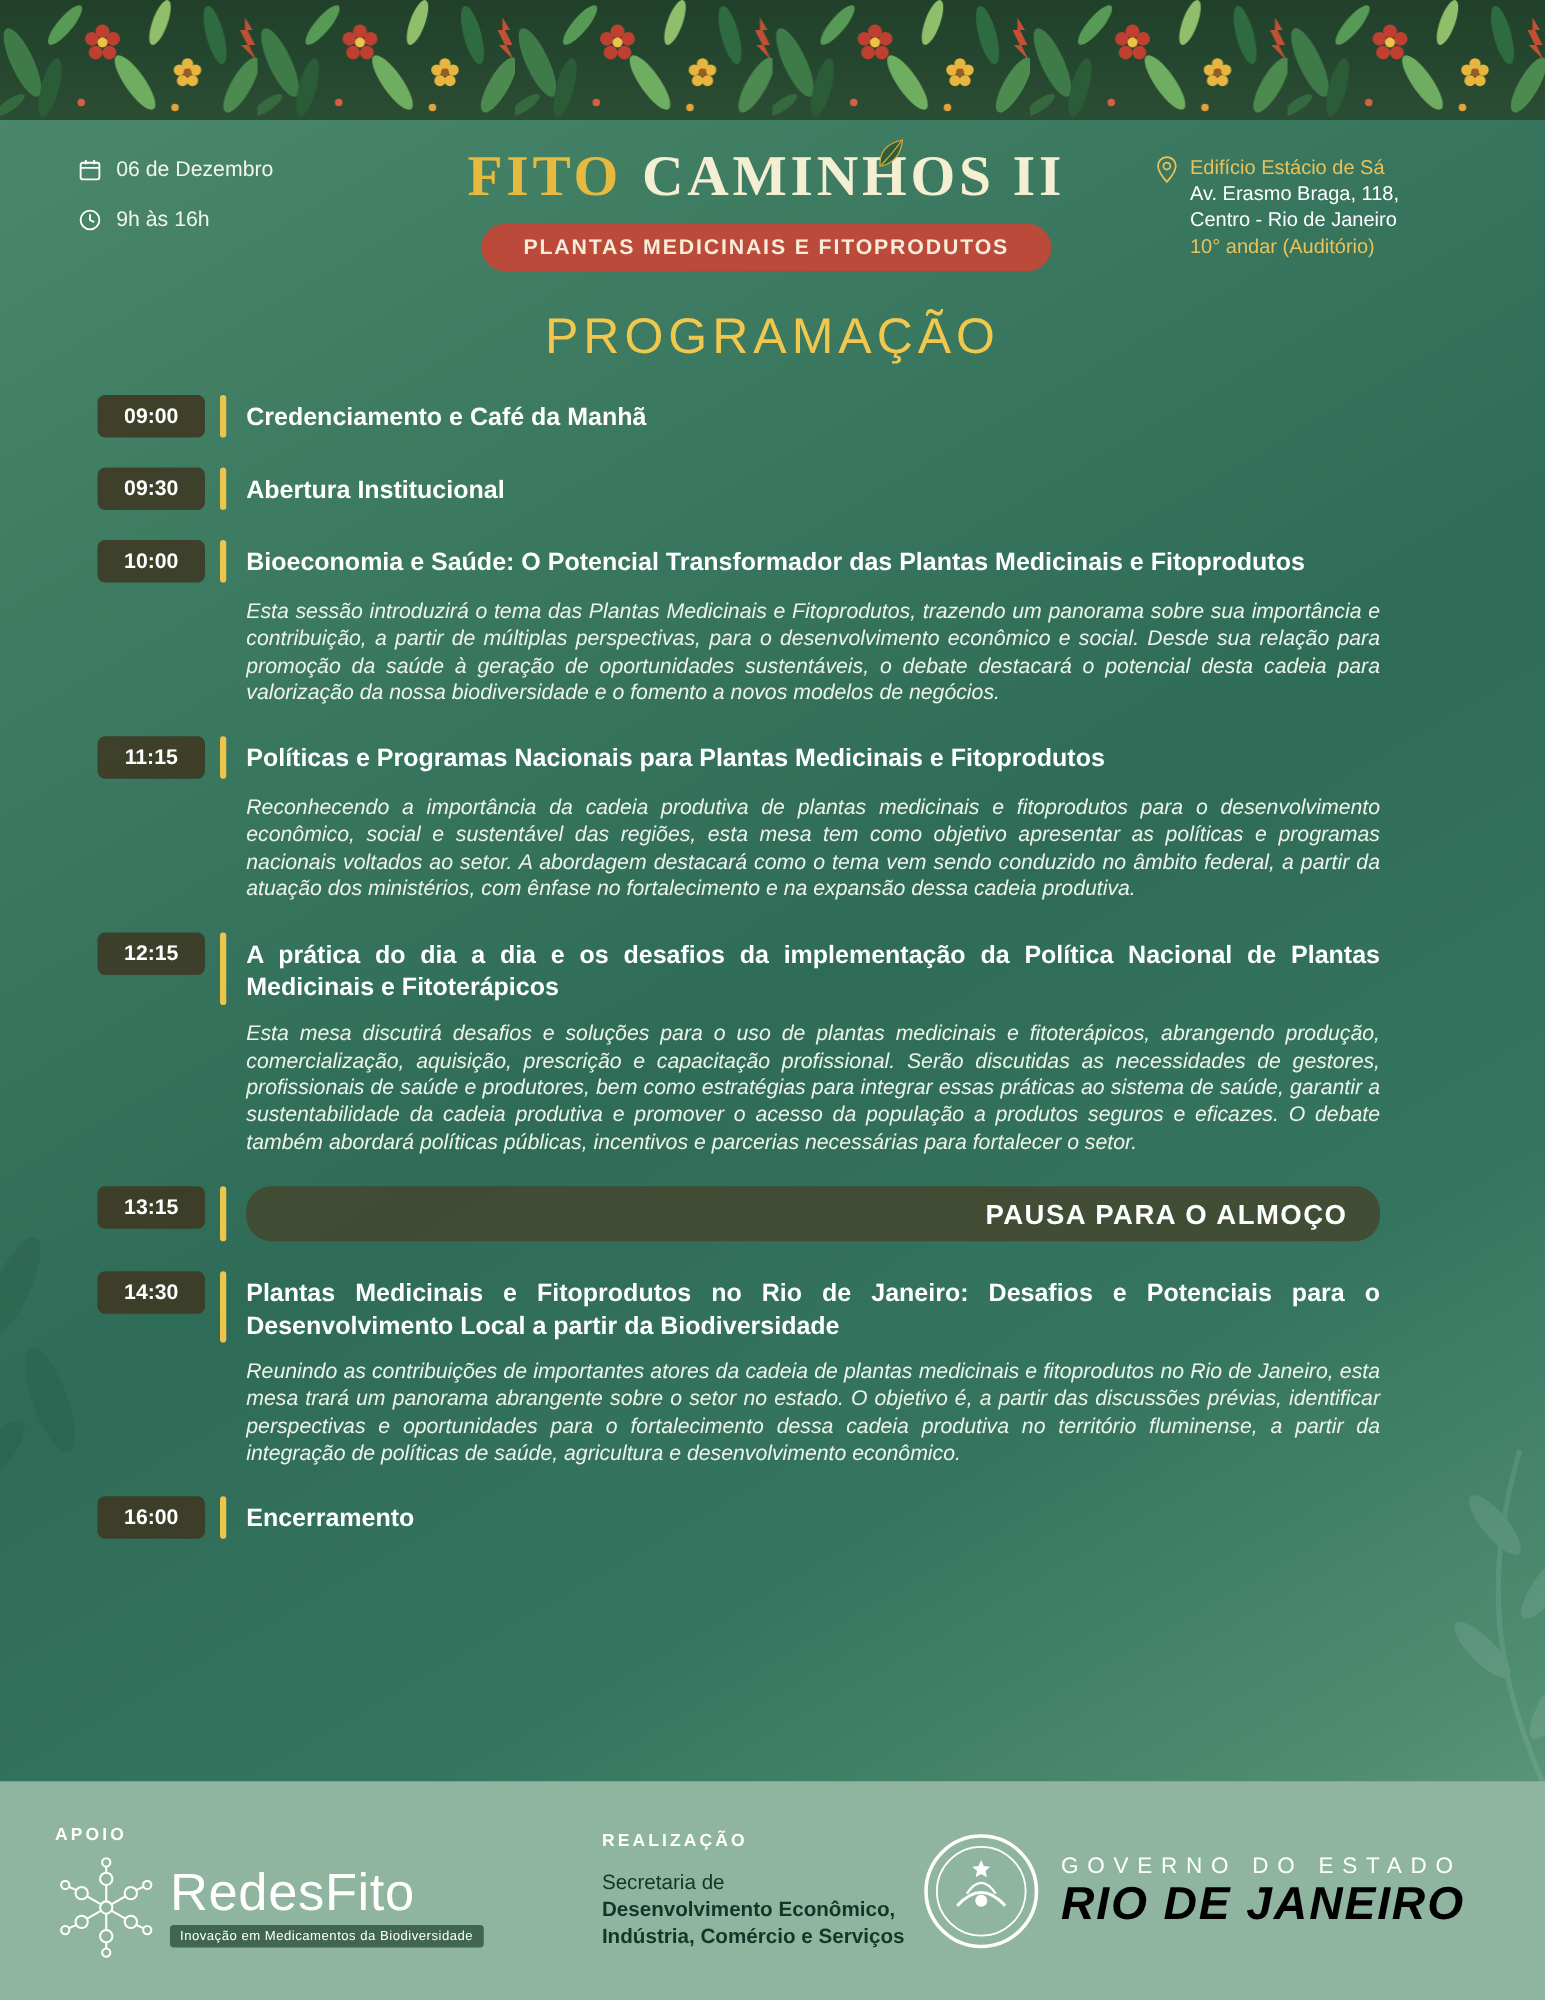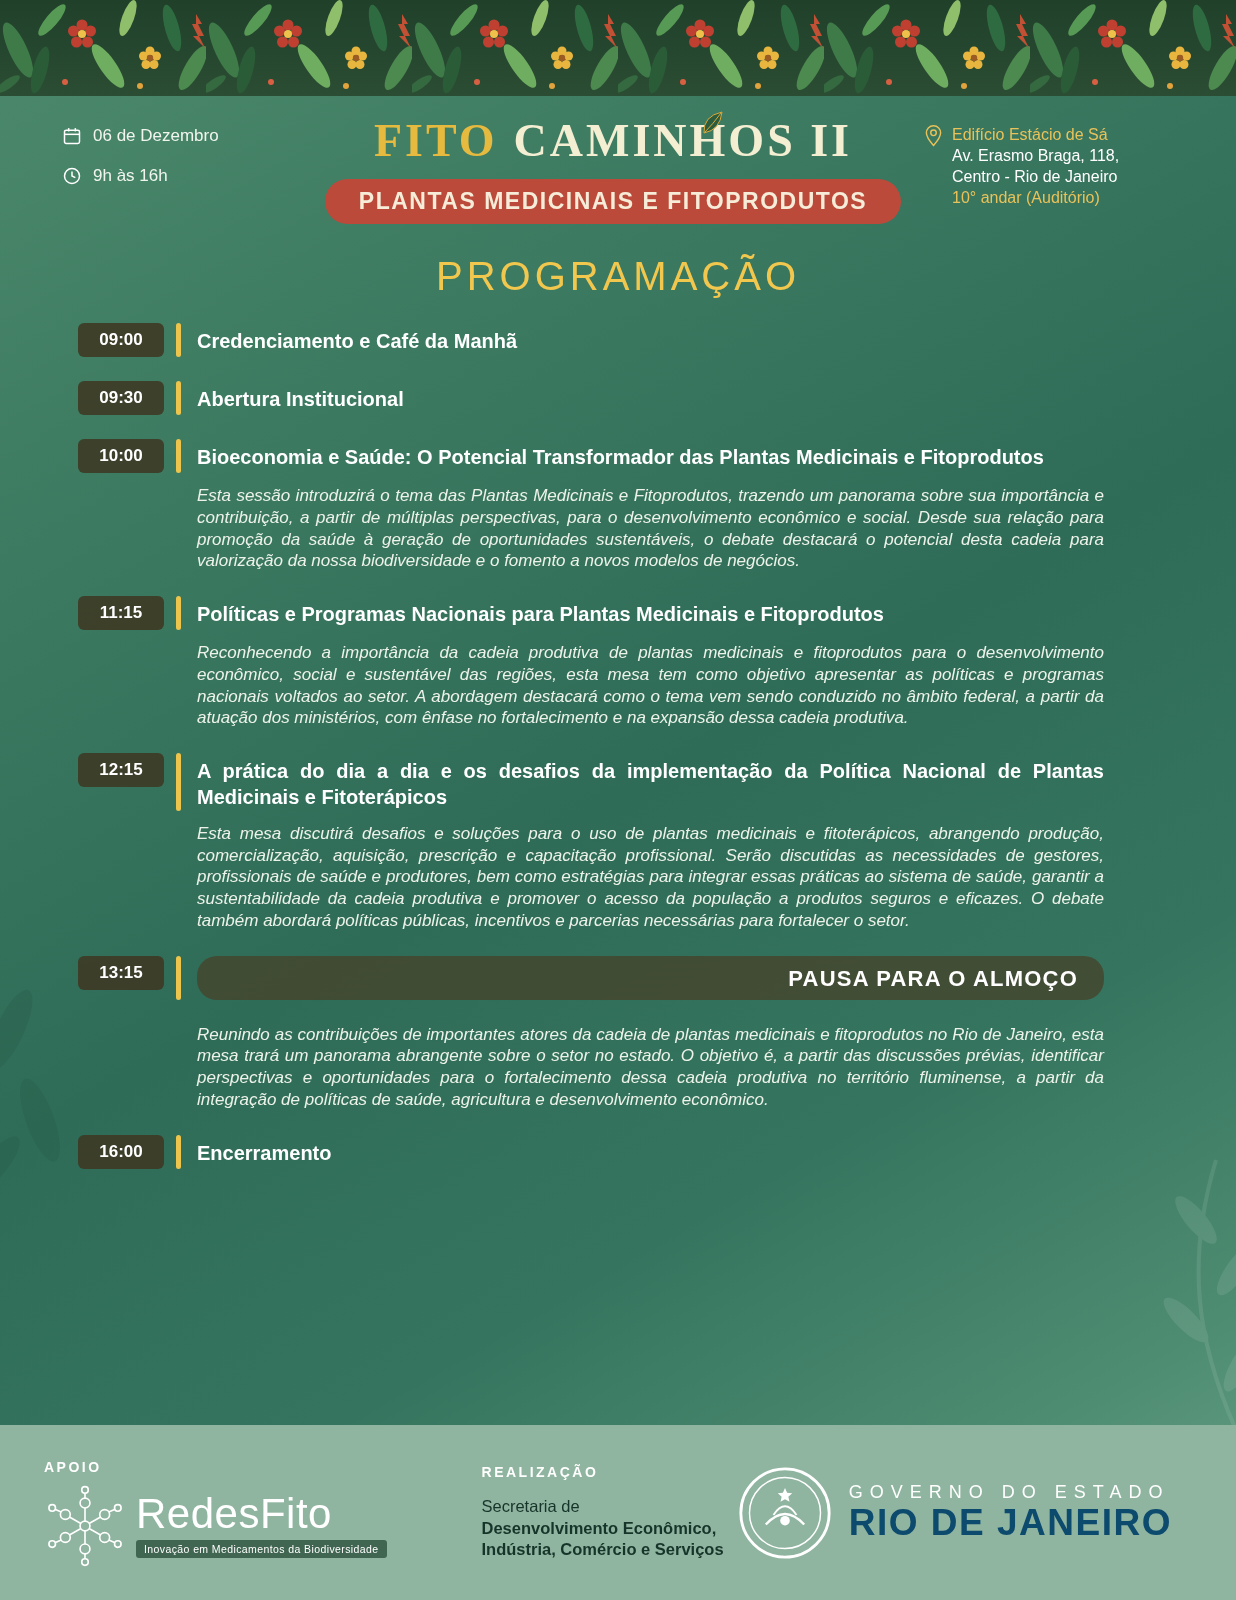--- a/index.html
+++ b/index.html
@@ -23,21 +23,21 @@
   
   .header { display:flex; justify-content:space-between; align-items:flex-start; padding:18px 40px 4px 62px; }
   .header-left { width:240px; padding-top:12px; }
   .meta-row { display:flex; align-items:center; gap:11px; margin-bottom:20px; font-size:17px; color:#f2f5ee; }
   .meta-row svg { flex:0 0 auto; }
   .header-center { flex:1; text-align:center; }
   .logo { font-family:"Liberation Serif", serif; font-size:46px; letter-spacing:3px; white-space:nowrap; position:relative; display:inline-block;font-weight:bold; }
   .logo .fito { color:#e6b93f; margin-right:16px; }
   .logo .caminhos { color:#f4eed2; }
   .logo-leaf { position:absolute; left:68.5%; top:-4px; }
-  .event-badge { display:inline-block; margin-top:12px; background:#bb4a3b; color:#f6ecd8; font-weight:bold; font-size:23px; letter-spacing:1.5px; padding:9px 34px; border-radius:26px; }
+  .event-badge { display:inline-block; margin-top:12px; background:#bb4a3b; color:#f6ecd8; font-weight:bold; font-size:17px; letter-spacing:1.5px; padding:9px 34px; border-radius:26px; }
   .header-right { width:272px; display:flex; gap:9px; padding-top:10px; font-size:16px; line-height:1.32; }
   .loc-name  { color:#e9c25a; }
   .loc-addr  { color:#ffffff; }
   .loc-floor { color:#e9c25a; }
 
   
   .page-title { text-align:center; color:#f2c74e; font-size:40px; font-weight:normal; letter-spacing:4px; margin:26px 0 24px; }
 
   
   .schedule { margin:0 132px 0 78px; }
@@ -54,21 +54,21 @@
   .footer-label { font-size:14px; font-weight:bold; letter-spacing:2.5px; color:#ffffff; margin-bottom:10px; }
   .apoio-block { display:flex; flex-direction:column; }
   .redesfito { display:flex; align-items:center; gap:10px; }
   .redesfito-text .rf-name { font-size:42px; color:#ffffff; letter-spacing:0.5px; line-height:1; }
   .redesfito-text .rf-tagline { display:inline-block; margin-top:5px; font-size:10.5px; color:#ffffff; background:rgba(22,58,40,0.65); padding:3px 8px; border-radius:3px; letter-spacing:0.4px; }
   .realizacao-block { margin-left:95px; display:flex; flex-direction:column; }
   .secretaria { color:#16352a; font-size:16.5px; line-height:1.3; margin-top:6px; }
   .secretaria .bold { font-weight:bold; }
   .governo { margin-left:auto; display:flex; align-items:center; gap:16px; }
   .gov-text .gov-line1 { font-size:18px; letter-spacing:7px; color:#ffffff; }
-  .gov-text .gov-line2 { font-size:37px; font-weight:bold; letter-spacing:1.5px; color:#0c4a6e; line-height:1.1; }
+  .gov-text .gov-line2 { font-size:37px; font-weight:bold; letter-spacing:1.5px; color:#000000; line-height:1.1;font-style:italic; }
 </style>
 </head>
 <body>
 
 <svg class="banner" viewBox="0 0 1236 96" preserveAspectRatio="none" aria-hidden="true">
   <defs>
     <linearGradient id="bgrad" x1="0" y1="0" x2="0" y2="1">
       <stop offset="0" stop-color="#20402a"></stop>
         <stop offset="1" stop-color="#2b4d33"></stop>
     </linearGradient>
@@ -239,20 +239,25 @@
   <div class="item highlight">
     <div class="item-head">
       <div class="time-badge"><span>13:15</span></div>
       <div class="accent-bar"></div>
       <h3 class="item-title">PAUSA PARA O ALMOÇO</h3>
     </div>
 
   </div>
 
   <div class="item">
+    <div class="item-head">
+      <div class="time-badge"><span>14:30</span></div>
+      <div class="accent-bar"></div>
+      <h3 class="item-title">Plantas Medicinais e Fitoprodutos no Rio de Janeiro: Desafios e Potenciais para o Desenvolvimento Local a partir da Biodiversidade</h3>
+    </div>
     <p class="item-desc">Reunindo as contribuições de importantes atores da cadeia de plantas medicinais e fitoprodutos no Rio de Janeiro, esta mesa trará um panorama abrangente sobre o setor no estado. O objetivo é, a partir das discussões prévias, identificar perspectivas e oportunidades para o fortalecimento dessa cadeia produtiva no território fluminense, a partir da integração de políticas de saúde, agricultura e desenvolvimento econômico.</p>
   </div>
 
   <div class="item">
     <div class="item-head">
       <div class="time-badge"><span>16:00</span></div>
       <div class="accent-bar"></div>
       <h3 class="item-title">Encerramento</h3>
     </div>
 

